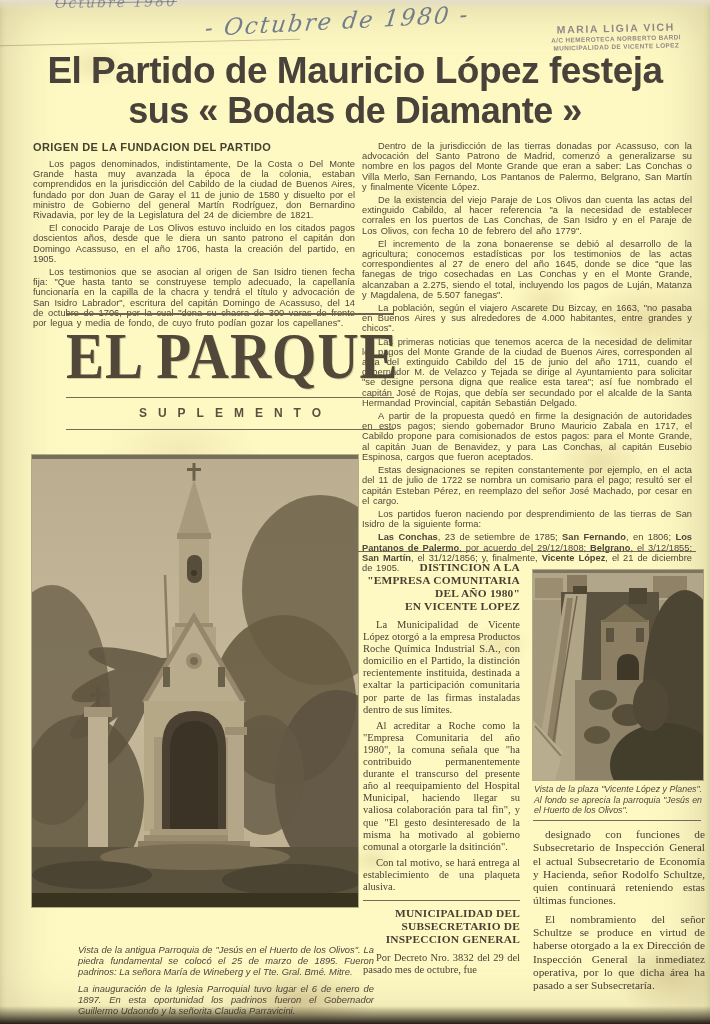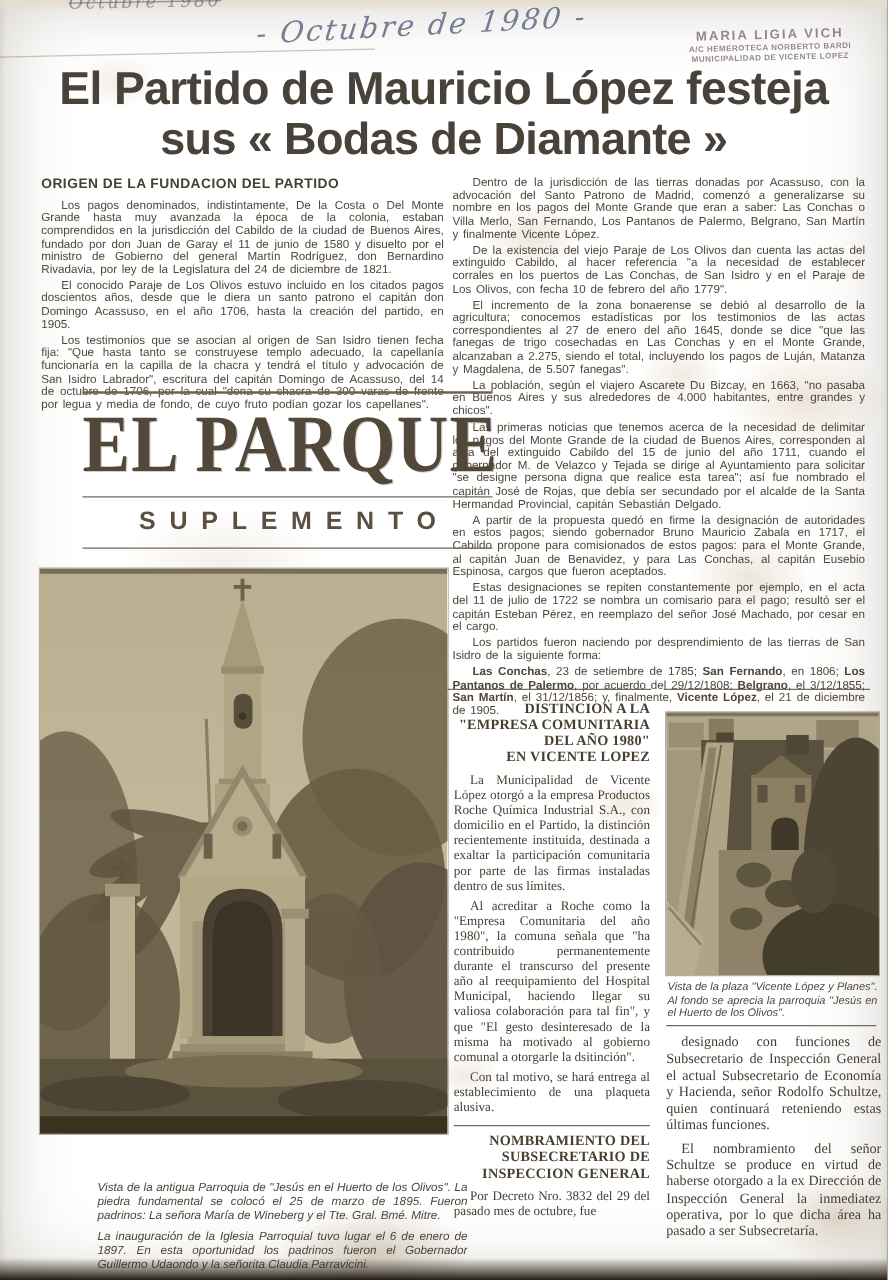--- a/index.html
+++ b/index.html
@@ -1,18 +1,18 @@
 <!DOCTYPE html>
 <html><head>
 <meta charset="utf-8">
 <style>
   html,body{margin:0;padding:0;background:#8a8070;}
   .page{
     position:relative;width:710px;height:1024px;overflow:hidden;
-    background:#ffffff;
+    background:#fef9c3;
     font-family:"Liberation Sans",sans-serif;
     color:#4f4739;
     box-shadow:inset 0 0 60px rgba(95,80,55,.28), inset 0 0 6px rgba(95,80,55,.2);
   }
   .stains{position:absolute;inset:0;pointer-events:none;
     background-image:
       radial-gradient(ellipse 60px 40px at 425px 190px, rgba(150,110,50,.17), transparent 70%),
       radial-gradient(ellipse 95px 60px at 645px 320px, rgba(160,118,58,.20), transparent 70%),
       radial-gradient(ellipse 50px 34px at 545px 300px, rgba(150,110,50,.14), transparent 70%),
       radial-gradient(ellipse 72px 46px at 600px 462px, rgba(150,112,55,.18), transparent 70%),
@@ -52,21 +52,21 @@
   .col-right{position:absolute;top:141px;left:362px;width:330px;}
   .b{font-weight:bold;}
   .continuation{text-align:right;padding-right:14px;font-size:9.3px;margin-top:5px;}
 
   .masthead{position:absolute;top:313px;left:30px;width:328px;text-align:center;color:#51483a;margin-left:36px;}
   .mrule{border-top:2px solid #6e6352;height:0;}
   .mrule.thin{border-top:1.5px solid #756a58;}
   .mast-title{font-family:"Liberation Serif",serif;font-weight:bold;font-size:57px;
     letter-spacing:1px;transform:scaleY(1.14);transform-origin:center;
     margin:8px 0 9px;white-space:nowrap;text-shadow:1px 1px 0 rgba(80,70,55,.25);}
-  .mast-sub{font-size:20px;font-weight:bold;letter-spacing:11px;text-indent:11px;
+  .mast-sub{font-size:12px;font-weight:bold;letter-spacing:11px;text-indent:11px;
     color:#5a5042;margin:8px 0 9px;}
 
   .church-photo{position:absolute;top:455px;left:32px;width:326px;height:452px;
     box-shadow:0 0 0 1px rgba(70,60,45,.4);}
   .church-photo svg,.plaza-photo svg{display:block;width:100%;height:100%;}
   .church-caption{position:absolute;top:944px;left:78px;width:296px;
     font-style:italic;font-size:9.4px;line-height:11px;color:#4d453b;}
   .church-caption p{margin:0 0 6px 0;text-align:justify;}
 
   .rule-seg{position:absolute;height:0;border-top:1px solid #756a58;}
@@ -224,21 +224,21 @@
       <span>DISTINCION A LA</span>
       <span>"EMPRESA COMUNITARIA</span>
       <span>DEL AÑO 1980"</span>
       <span>EN VICENTE LOPEZ</span>
     </h3>
     <p class="sp">La Municipalidad de Vicente López otorgó a la empresa Productos Roche Química Industrial S.A., con domicilio en el Partido, la distinción recientemente instituida, destinada a exaltar la participación comunitaria por parte de las firmas instaladas dentro de sus límites.</p>
     <p class="sp">Al acreditar a Roche como la "Empresa Comunitaria del año 1980", la comuna señala que "ha contribuido permanentemente durante el transcurso del presente año al reequipamiento del Hospital Municipal, haciendo llegar su valiosa colaboración para tal fin", y que "El gesto desinteresado de la misma ha motivado al gobierno comunal a otorgarle la dsitinción".</p>
     <p class="sp">Con tal motivo, se hará entrega al establecimiento de una plaqueta alusiva.</p>
     <div class="midrule"></div>
     <h3>
-      <span>NOMBRAMIENTO DEL</span>
+      <span>MUNICIPALIDAD DEL</span>
       <span>SUBSECRETARIO DE</span>
       <span>INSPECCION GENERAL</span>
     </h3>
     <p class="sp">Por Decreto Nro. 3832 del 29 del pasado mes de octubre, fue</p>
   </section>
 
   <div class="plaza-photo">
     <svg viewBox="0 0 170 210" preserveAspectRatio="none">
       <rect width="170" height="210" fill="#a3977c"></rect>
       <rect width="170" height="30" fill="#b2a68a"></rect>

